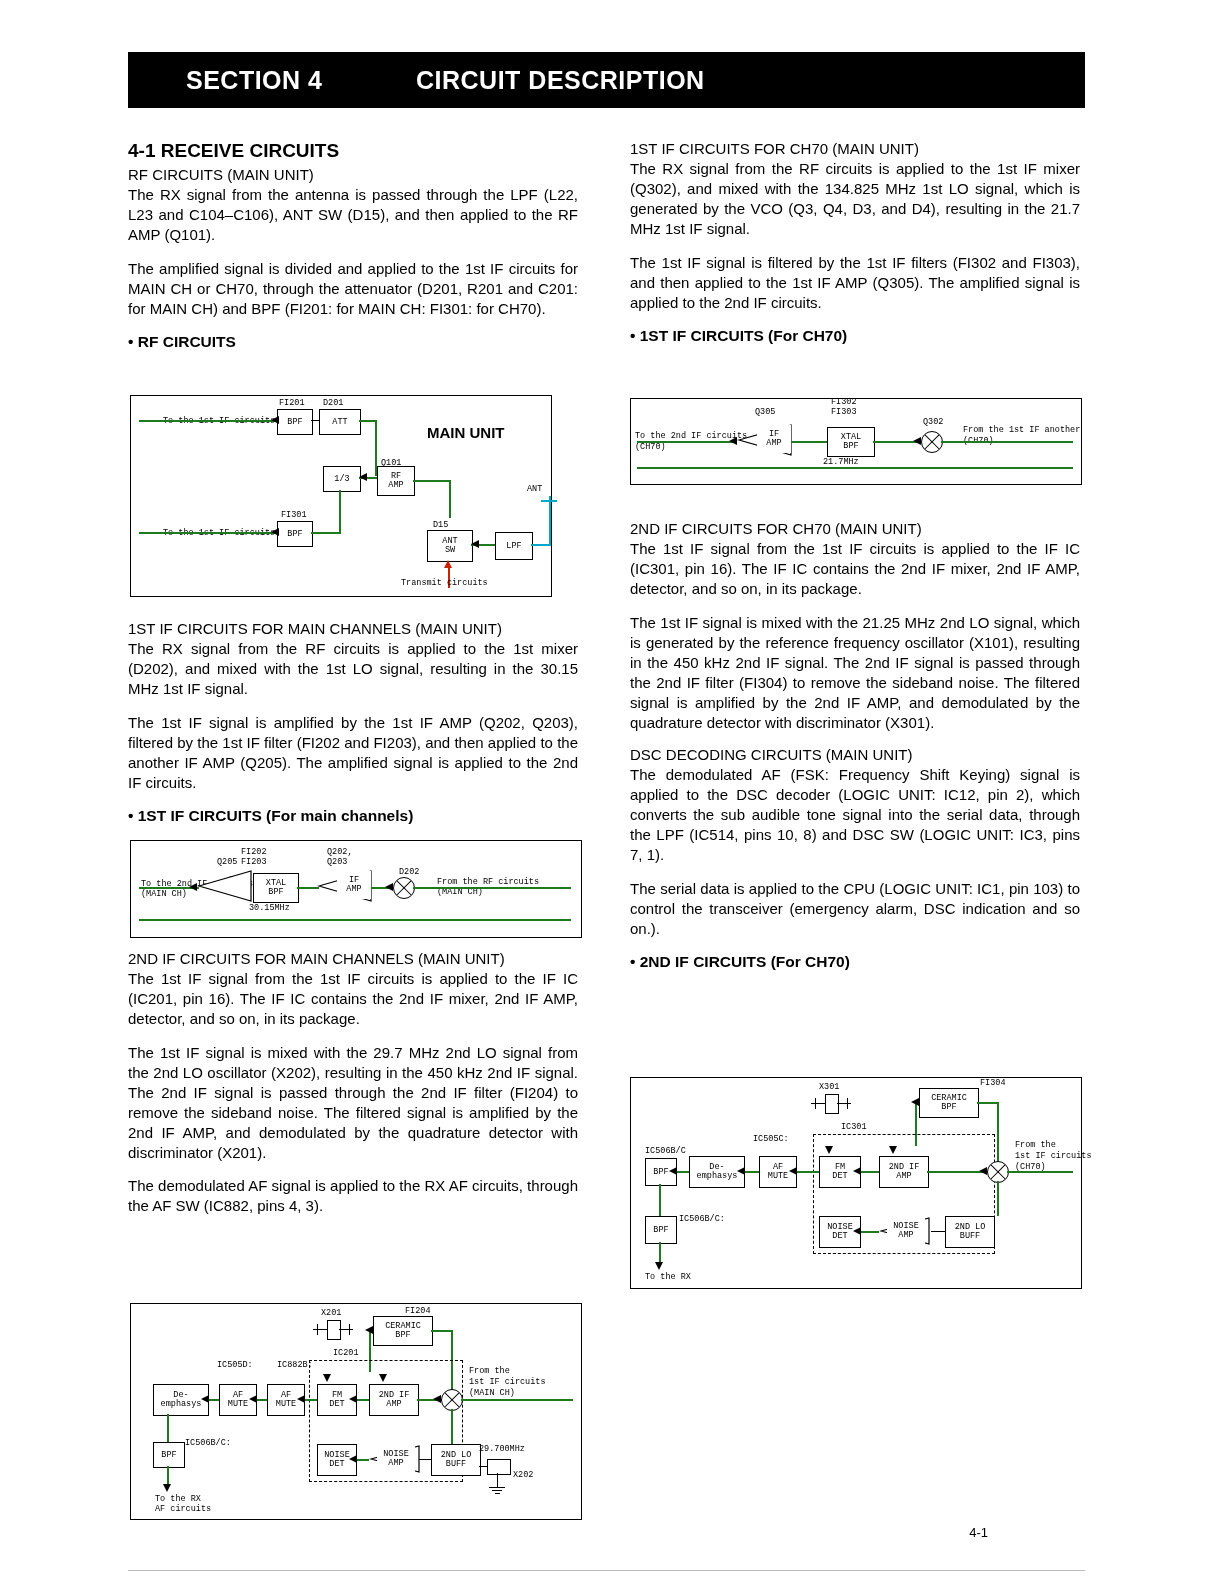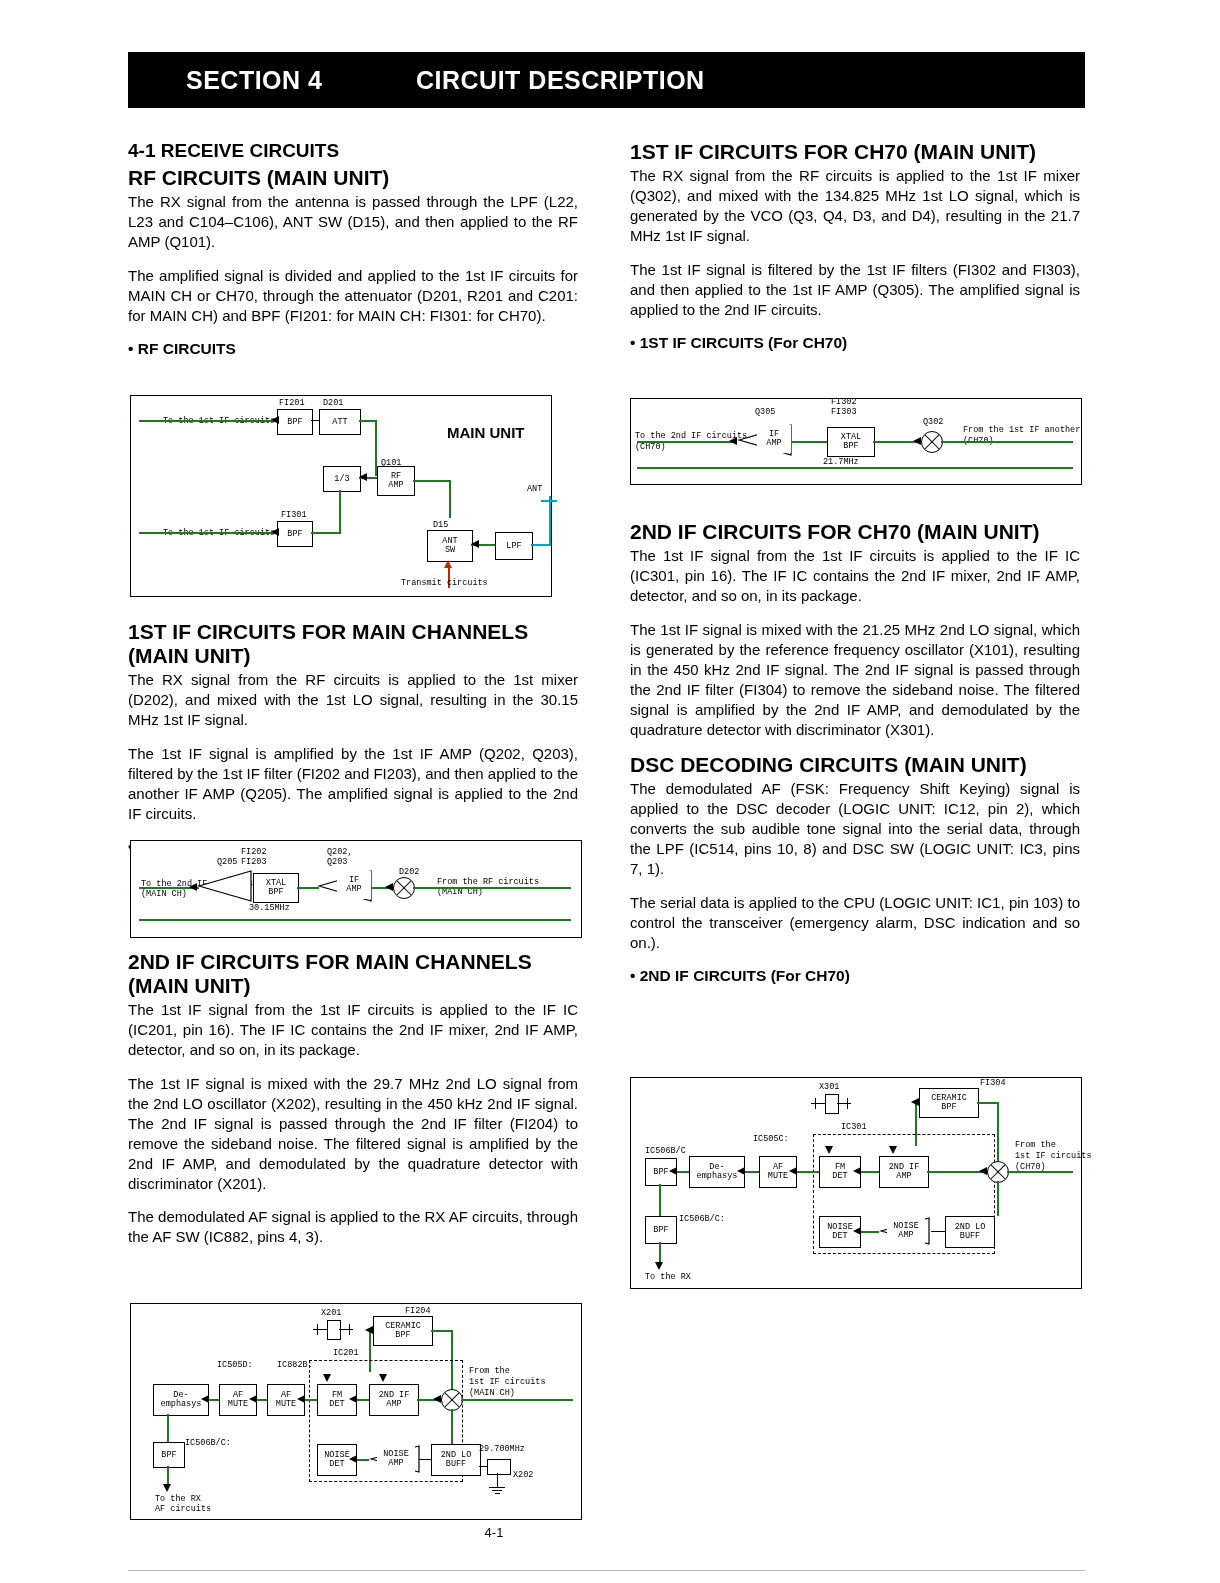--- a/index.html
+++ b/index.html
@@ -24,33 +24,33 @@
   .header-title{
     font-size:25px;font-weight:bold;letter-spacing:.5px;
   }
 
   
   .col{position:absolute;top:140px;width:450px;}
   .col-left{left:128px;}
   .col-right{left:630px;}
 
   h1.sec{font-size:19px;font-weight:bold;margin:0 0 4px 0;}
-  h2.sub{font-size:21px;font-weight:bold;margin:0 0 2px 0;}
+  h2.sub{font-size:15px;font-weight:normal;margin:0 0 2px 0;}
   p.body{
     font-size:15px;line-height:1.33;margin:0 0 14px 0;text-align:justify;
   }
   h3.fig{font-size:15.5px;font-weight:bold;margin:14px 0 6px 0;}
 
   
   .fig-box{
     border:1.5px solid #000;position:relative;background:#fff;
     font-family:"Liberation Mono", monospace;
   }
   .lbl{position:absolute;font-family:"Liberation Mono", monospace;font-size:8.5px;white-space:nowrap;}
-  .big{font-family:"Liberation Sans",sans-serif;font-weight:bold;font-size:15px;margin-left:20px;}
+  .big{font-family:"Liberation Sans",sans-serif;font-weight:bold;font-size:15px;}
 
   .boxel{
     position:absolute;border:1.2px solid #000;background:#fff;
     display:flex;align-items:center;justify-content:center;
     font-family:"Liberation Mono", monospace;font-size:8.5px;line-height:1.05;text-align:center;
     white-space:pre;
   }
   .wire{position:absolute;background:#1f7a1f;}
   .wire.h{height:1.6px;}
   .wire.v{width:1.6px;}
@@ -72,21 +72,21 @@
   .mixer:after{transform:translate(-50%,-50%) rotate(-45deg);}
 
   .arrow-l{position:absolute;width:0;height:0;border-top:4.5px solid transparent;border-bottom:4.5px solid transparent;border-right:8px solid #000;}
   .arrow-d{position:absolute;width:0;height:0;border-left:4.5px solid transparent;border-right:4.5px solid transparent;border-top:8px solid #000;}
   .arrow-u{position:absolute;width:0;height:0;border-left:4.5px solid transparent;border-right:4.5px solid transparent;border-bottom:8px solid #000;}
   .arrow-u.red{border-bottom-color:#cc2200;}
 
   .xtal{position:absolute;border:1.2px solid #000;background:#fff;}
 
   .footer{
-    position:absolute;left:0;top:1525px;width:988px;text-align:center;
+    position:absolute;left:0;top:1525px;width:988px;text-align:right;
     font-size:13px;font-family:"Liberation Sans",sans-serif;
   }
   .rule{position:absolute;left:128px;top:1570px;width:957px;height:1px;background:#bbb;}
 </style>
 </head>
 <body>
 
 <div class="page">
 
   <div class="header-bar">

